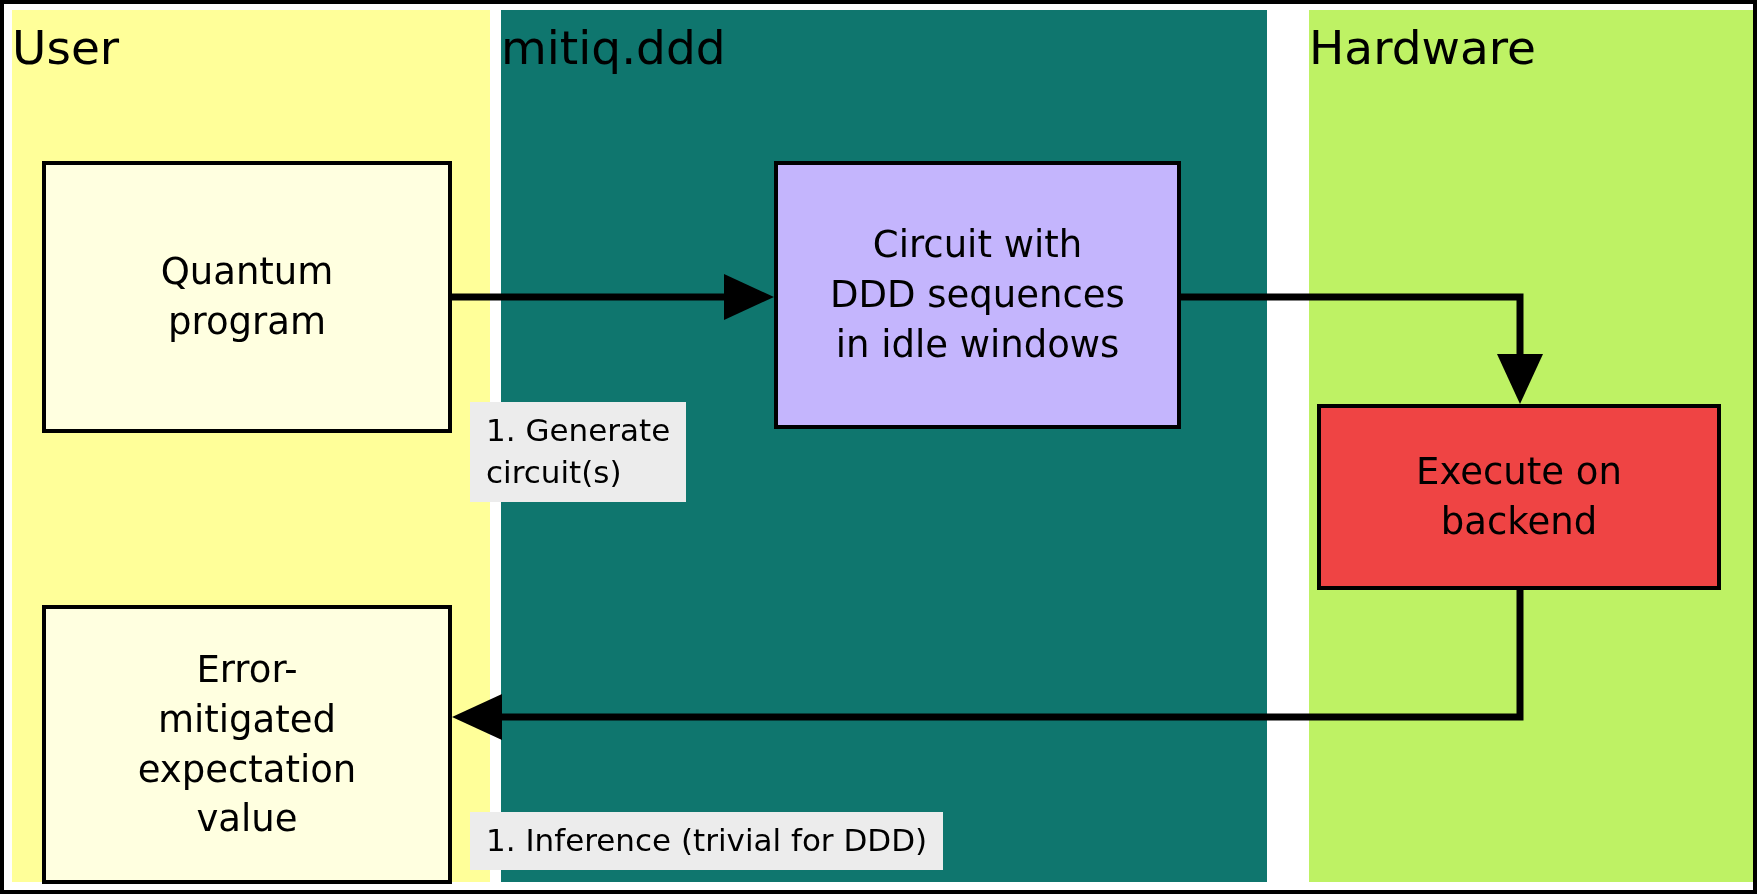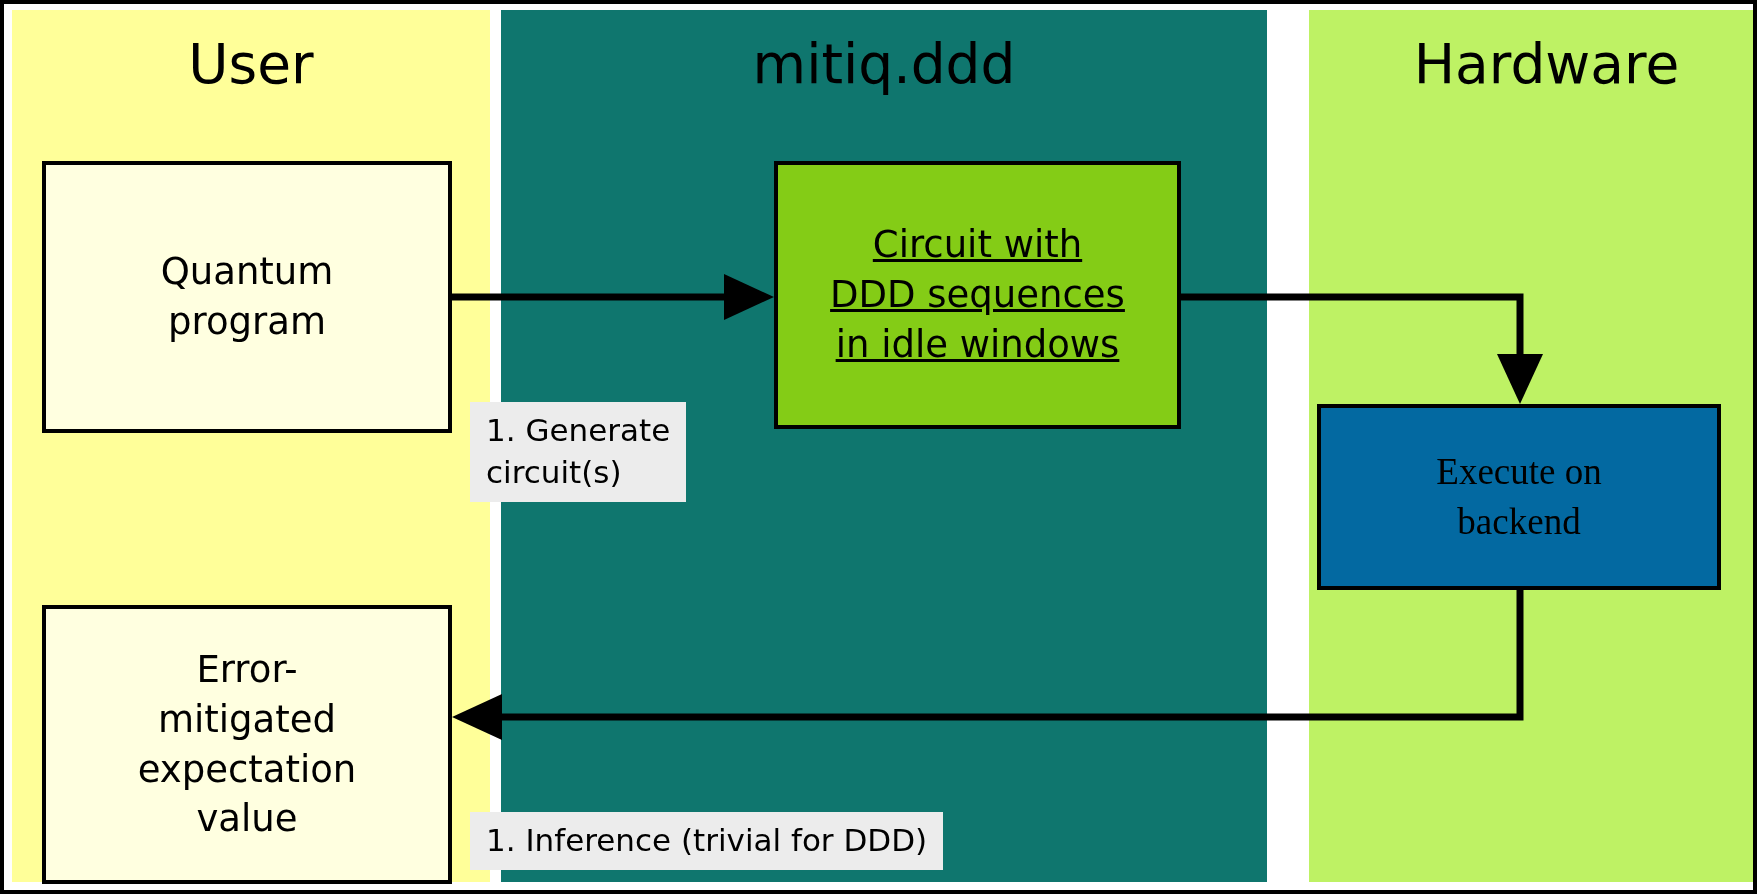--- a/index.html
+++ b/index.html
@@ -17,24 +17,24 @@
     background: #ffffff;
     overflow: hidden;
   }
   .lane {
     position: absolute;
     top: 6px;
     height: 872px;
   }
   .lane-header {
     display: block;
-    text-align: center;
-    font-size: 55px;
+    text-align: left;
+    font-size: 47px;
     color: #000000;
-    padding-top: 24px;
+    padding-top: 12px;
     line-height: 1.1;
     white-space: nowrap;
   }
   .lane-user     { left: 8px;    width: 478px; }
   .lane-mitiq    { left: 497px;  width: 766px; }
   .lane-hardware { left: 1274px; width: 475px; }
 
   .node {
     position: absolute;
     box-sizing: border-box;
@@ -107,25 +107,25 @@
 
     <g>
       <polyline points="1516,586 1516,713 492,713" fill="none" stroke="#000000" stroke-width="7"></polyline>
       <polygon points="448,713 498,690 498,736" fill="#000000"></polygon>
     </g>
   </svg>
 
   <div class="node node-quantum" style="background-color: rgb(255, 255, 224);">Quantum
 program</div>
 
-  <div class="node node-ddd" style="background-color: #84cc16; text-decoration: underline;">Circuit with
+  <div class="node node-ddd" style="background-color: #c4b5fd;">Circuit with
 DDD sequences
 in idle windows</div>
 
-  <div class="node node-execute" style="background-color: #0369a1; font-family: Liberation Serif, serif;">Execute on
+  <div class="node node-execute" style="background-color: #ef4444;">Execute on
 backend</div>
 
   <div class="node node-error" style="background-color: rgb(255, 255, 224); margin-top: 17px;">Error-
 mitigated
 expectation
 value</div>
 
   <div class="step-label step-1" style="background-color: rgb(236, 236, 236);">1. Generate
 circuit(s)</div>
 

